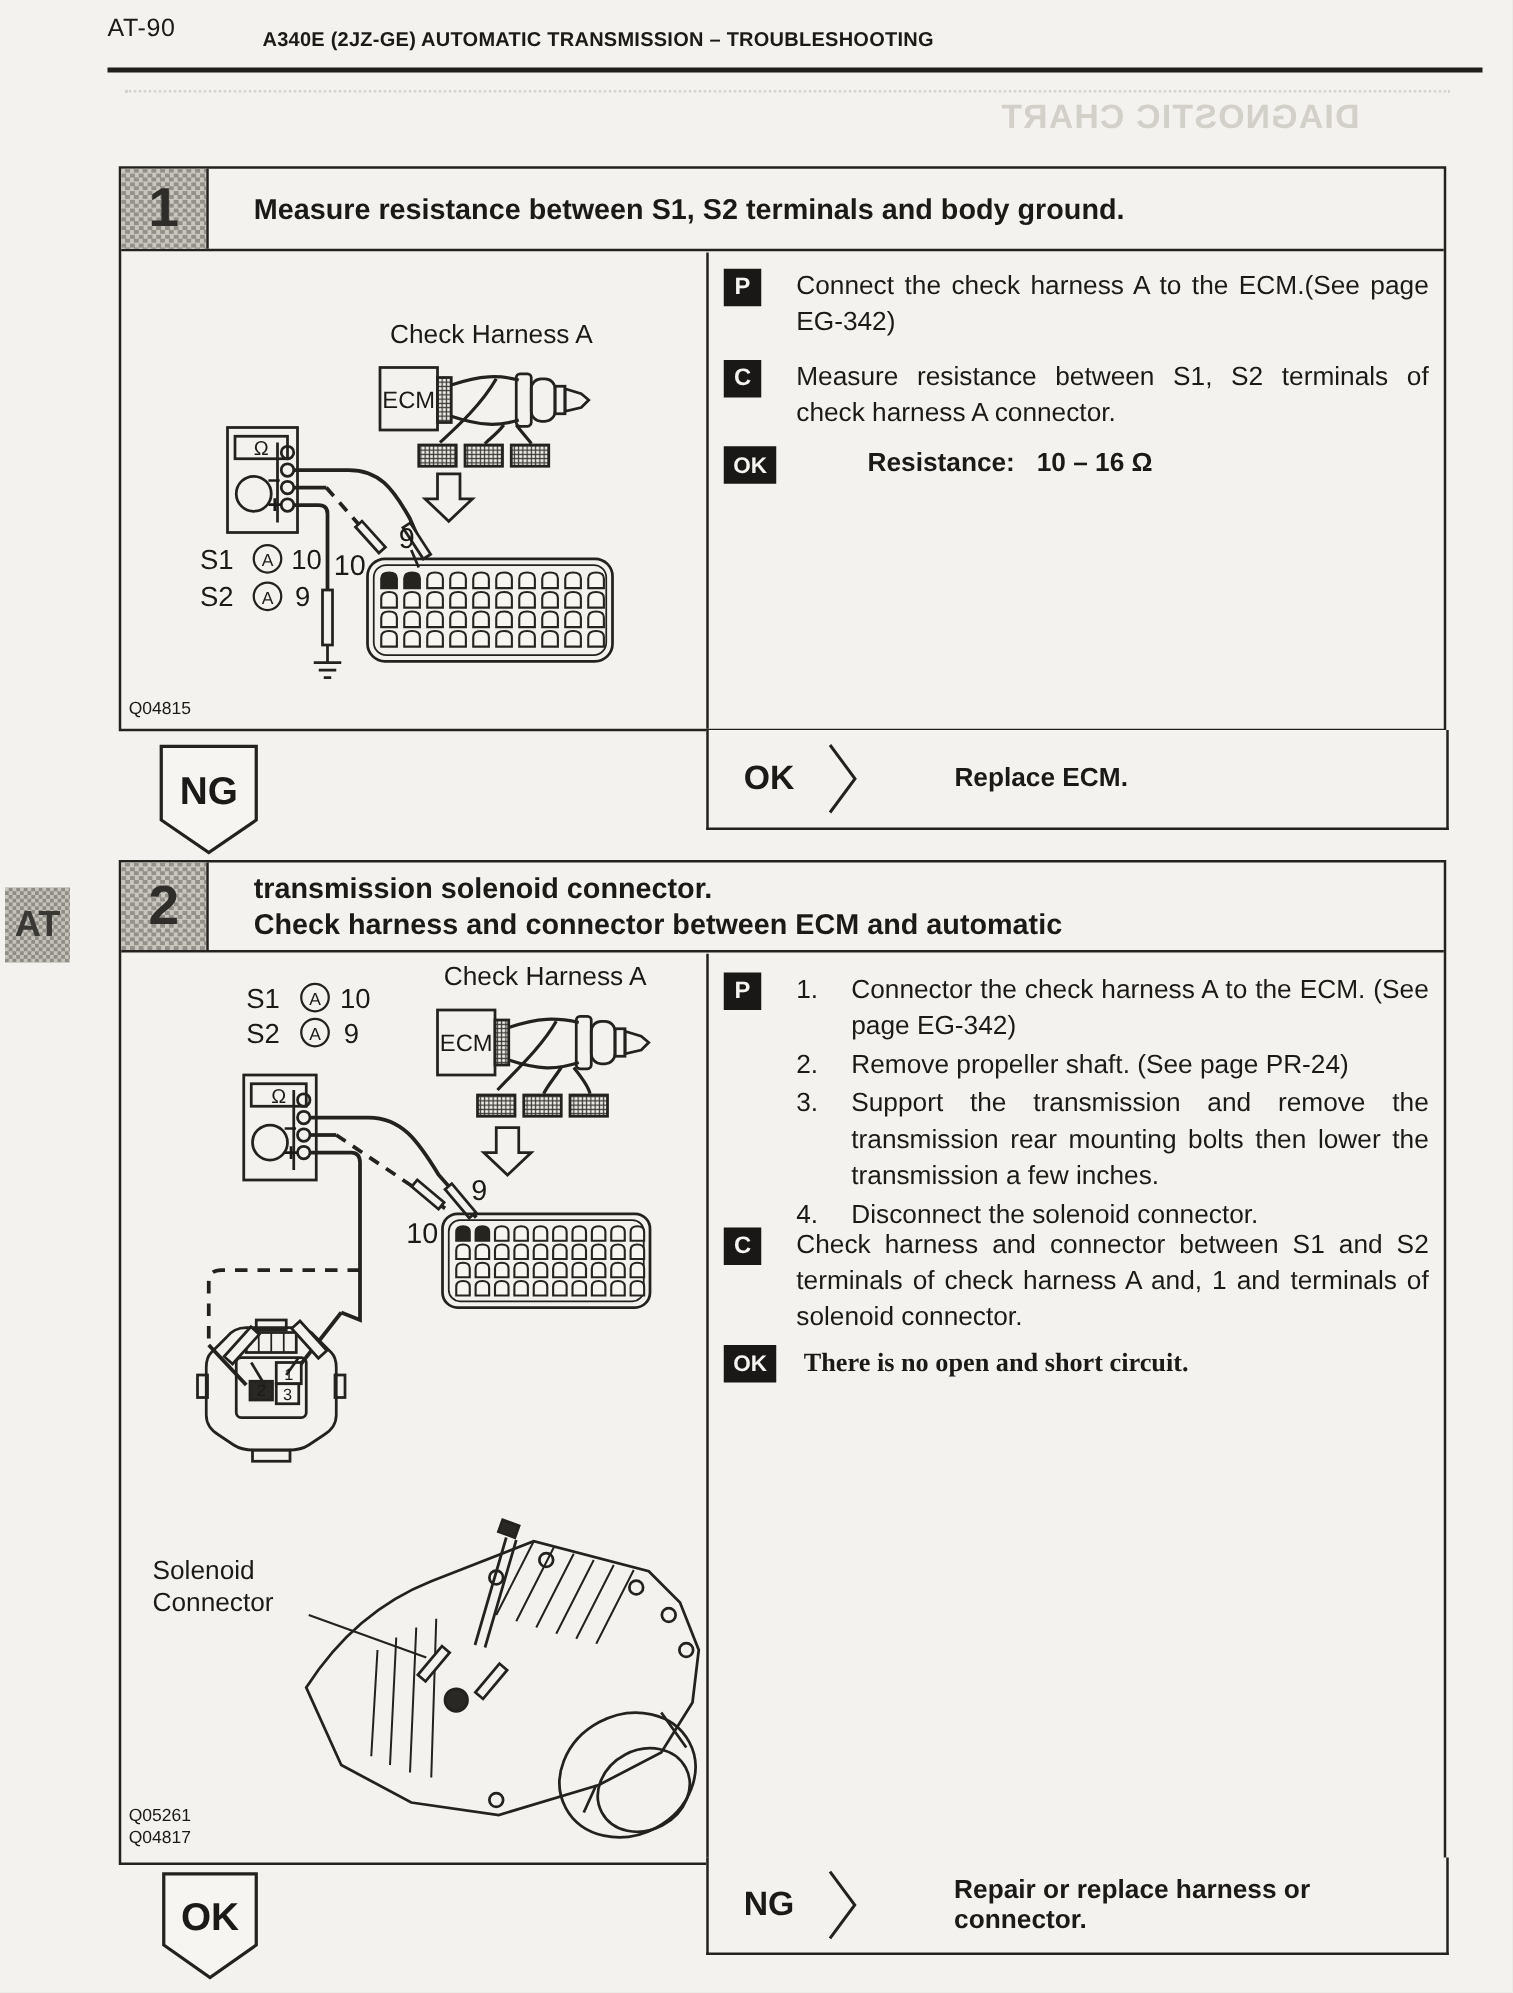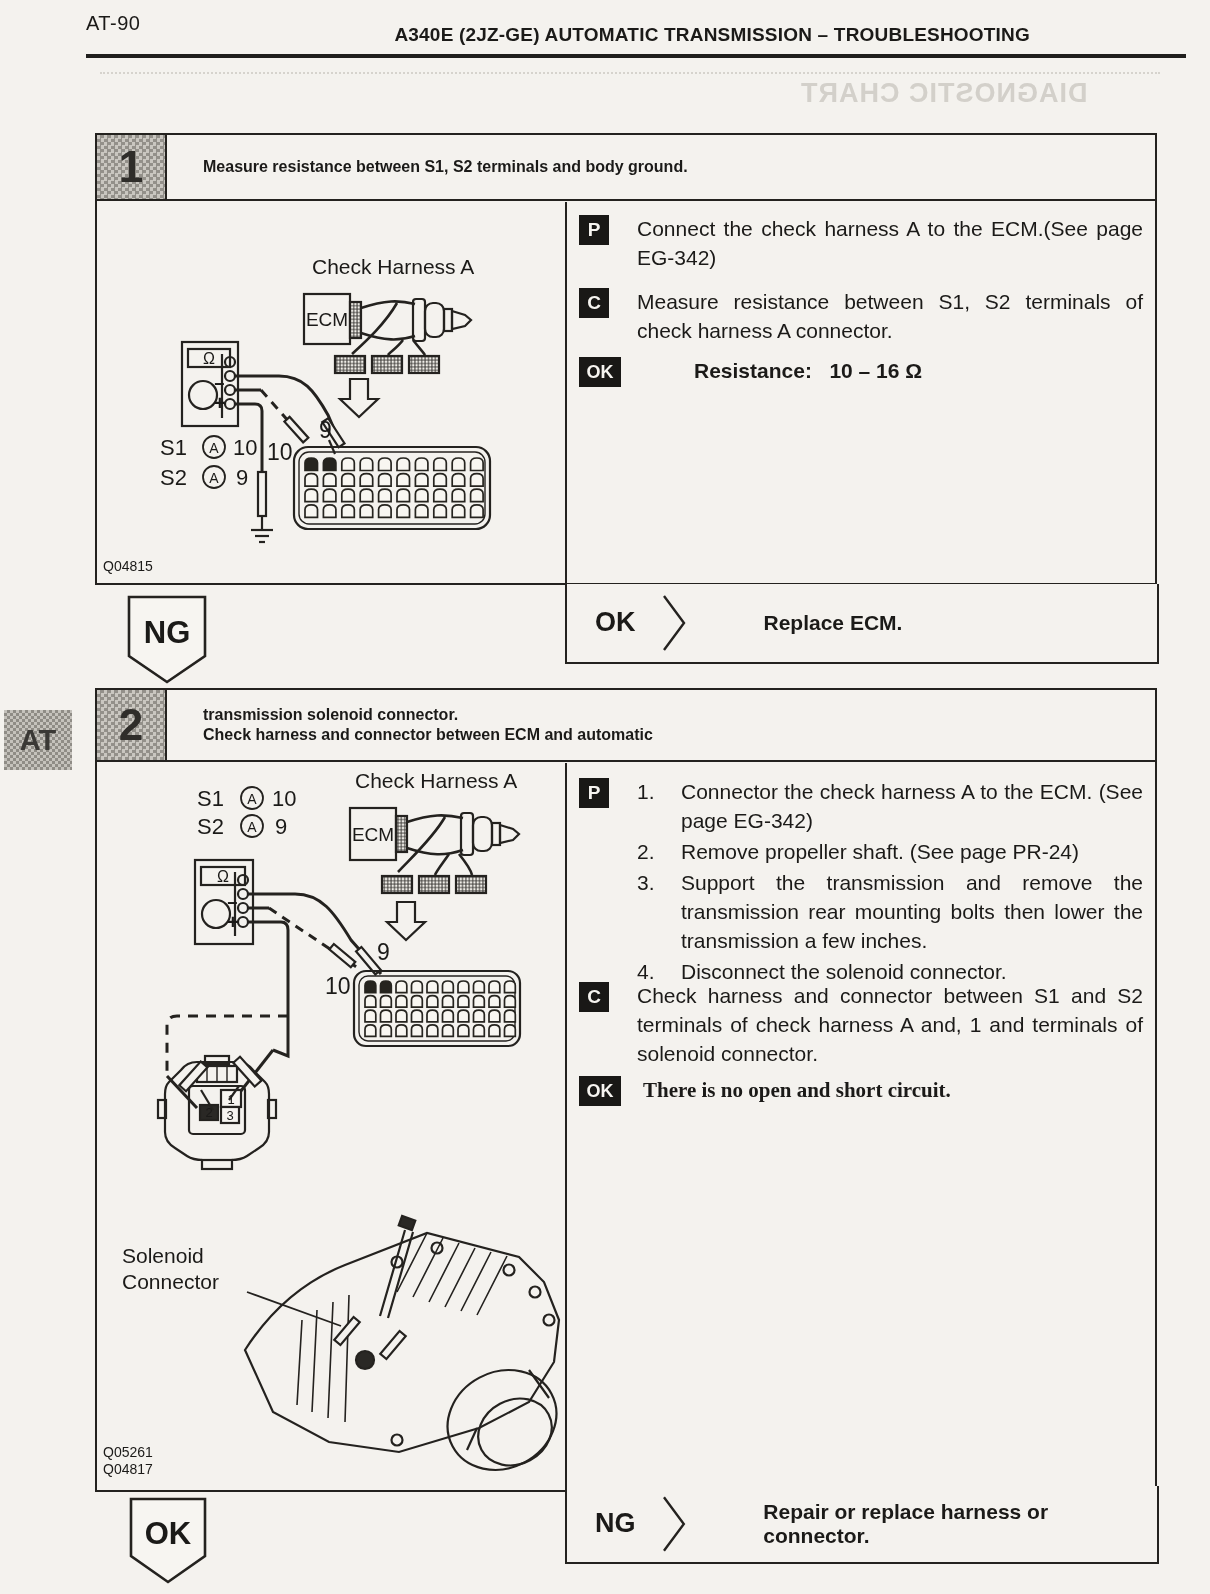--- a/index.html
+++ b/index.html
@@ -1,55 +1,55 @@
 <!DOCTYPE html>
 <html><head>
 <meta charset="utf-8">
 <style>
   html,body{margin:0;padding:0;background:#e8e6e2;}
   #page{position:relative;width:1210px;height:1594px;background:#f4f2ee;
         font-family:"Liberation Sans", sans-serif;color:#1b1a18;overflow:hidden;}
   .abs{position:absolute;}
   
   .page-code{left:86px;top:12px;font-size:20px;font-weight:normal;letter-spacing:.5px;}
-  .header-title{left:210px;top:24px;width:820px;text-align:right;font-size:19px;font-weight:bold;letter-spacing:.2px;}
+  .header-title{left:210px;top:24px;width:820px;text-align:left;font-size:16px;font-weight:bold;letter-spacing:.2px;}
   .header-rule{left:86px;top:54px;width:1100px;height:4px;background:#201f1d;}
   .ghost-dotline{left:100px;top:72px;width:1060px;border-top:2px dotted #d6d3cd;}
   .section-heading{left:86px;top:80px;font-size:27px;font-weight:bold;letter-spacing:-.3px;}
   
   .ghost{position:absolute;color:#cbc8c2;transform:scaleX(-1);font-weight:bold;
          opacity:.8;filter:blur(.4px);letter-spacing:1px;white-space:nowrap;}
   
   .stepbox{border:2.5px solid #24221f;background:#f4f2ee;}
   .titlebar{position:absolute;left:0;top:0;right:0;border-bottom:2.5px solid #24221f;display:flex;}
   .numcell{width:68px;flex:0 0 68px;border-right:2.5px solid #24221f;
            background:repeating-conic-gradient(#93908a 0% 25%, #c9c6c0 0% 50%) 0 0/7px 7px;
            display:flex;align-items:center;justify-content:center;}
   .numcell span{font-size:44px;font-weight:bold;color:#2f2d2a;}
   .step-title{padding:0 18px 0 36px;display:flex;flex-direction:column;justify-content:center;
-              font-size:16px;font-weight:bold;line-height:1.25;}
+              font-size:23px;font-weight:bold;line-height:1.25;}
   .divider{position:absolute;width:2.5px;background:#24221f;}
   .itemrow{position:absolute;left:0;right:0;}
   .itemicon{position:absolute;left:12px;top:0;background:#191816;color:#f6f4f0;
             font-weight:bold;text-align:center;}
   .icon-sq{width:30px;height:30px;font-size:19px;line-height:30px;}
   .icon-ok{width:42px;height:30px;font-size:18px;line-height:30px;}
   .itemtext{position:absolute;left:70px;right:12px;font-size:21px;line-height:1.38;text-align:justify;}
   .itemtext.bold{font-weight:bold;white-space:pre-wrap;}
   .plist-row{display:flex;margin-bottom:2px;}
   .plist-num{flex:0 0 44px;}
   .plist-text{flex:1;text-align:justify;}
   
   .tailrow{position:absolute;border:2.5px solid #24221f;border-top:none;background:#f4f2ee;
            display:flex;align-items:center;}
   .res-label{font-size:27px;font-weight:bold;margin-left:28px;}
   .res-action{font-size:21px;font-weight:bold;margin-left:30px;padding-left:46px;}
   .chev{margin-left:24px;}
   
-  .side-tab{left:4px;top:710px;width:68px;height:60px;
+  .side-tab{left:4px;top:710px;width:52px;height:60px;
             background:repeating-conic-gradient(#8f8c86 0% 25%, #c5c2bc 0% 50%) 0 0/6px 6px;
             display:flex;align-items:center;justify-content:center;}
   .side-tab span{font-size:29px;font-weight:bold;color:#3a3835;}
   svg text{font-family:"Liberation Sans", sans-serif;fill:#1b1a18;}
   .figsvg{position:absolute;}
 </style>
 </head>
 <body>
 
 <div id="page">

